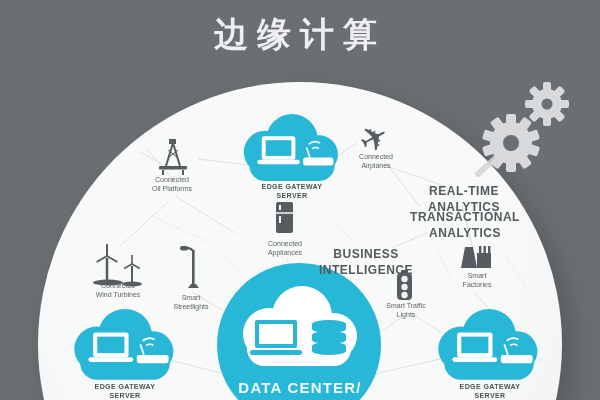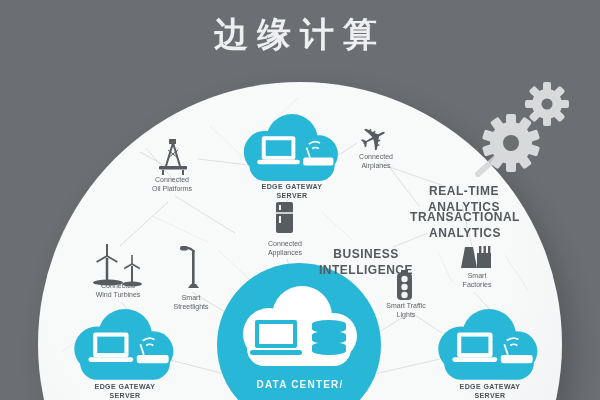--- a/index.html
+++ b/index.html
@@ -29,21 +29,21 @@
   .gearfill{fill:var(--gear,#d7d9db);}
   .bgfill{fill:var(--background,#6b6e72);}
   .mesh line{stroke:var(--line,#dadcde);stroke-width:1;}
   .lbl{
     position:absolute;transform:translateX(-50%);
     text-align:center;white-space:pre-line;line-height:1.32;
     font-size:7px;color:var(--label,#5d6266);
   }
   .lbl.gw{font-weight:700;font-size:7px;letter-spacing:.4px;color:#4d5357;}
   .lbl.ana{font-weight:700;font-size:12px;letter-spacing:.5px;color:#54595d;}
-  .lbl.dc{font-weight:700;font-size:10px;letter-spacing:1.2px;color:rgba(255,255,255,.92);}
+  .lbl.dc{font-weight:700;font-size:15px;letter-spacing:1.2px;color:rgba(255,255,255,.92);}
 </style>
 </head>
 <body>
 
 <div id="screen">
 
   <div class="title">边缘计算</div>
 
   <div class="big-circle"></div>
 

